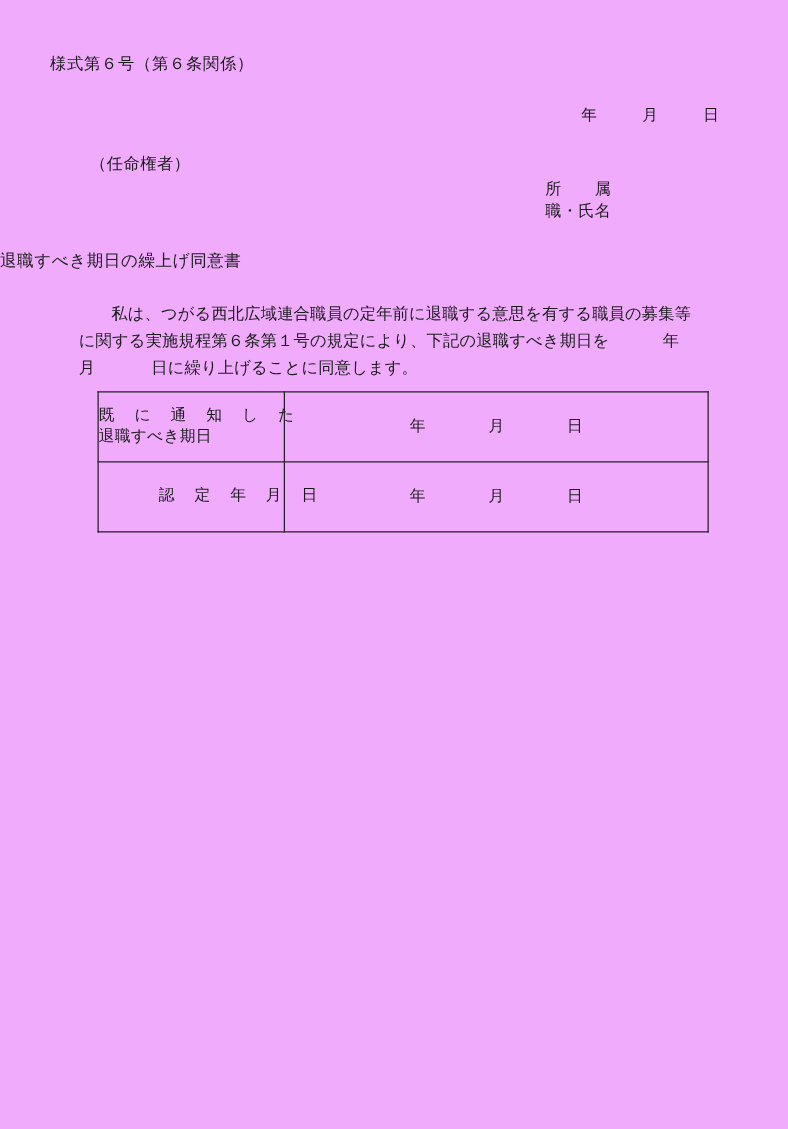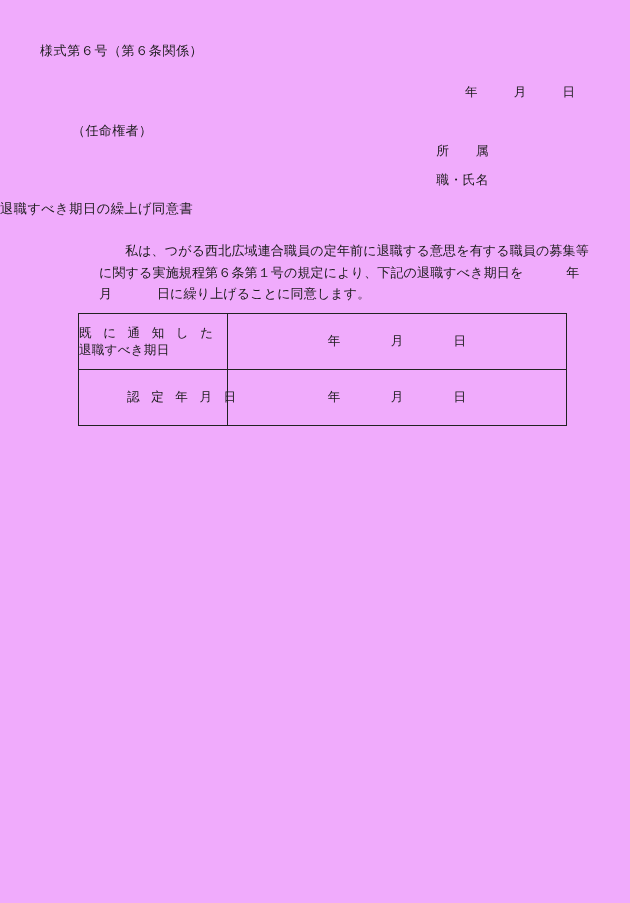--- a/index.html
+++ b/index.html
@@ -61,21 +61,21 @@
   
   .signer {
     position: absolute;
     left: 0;
     right: 141px;
     top: 145px;
     text-align: right;
     font-size: 12.8px;
     white-space: nowrap;
   }
-  .signer .row { display: block; margin-bottom: 16px; letter-spacing: 0.4px; }
+  .signer .row { display: block; margin-bottom: 5px; letter-spacing: 0.4px; }
   .signer .row:last-child { margin-bottom: 12px; }
 
   
   .doc-title {
     position: absolute;
     left: 0;
     right: 0;
     top: 202px;
     text-align: left;
     font-size: 13.2px;
@@ -86,21 +86,21 @@
   
   .body-text {
     position: absolute;
     left: 63px;
     top: 240px;
     width: 508px;
     font-size: 13px;
     line-height: 21.5px;
     letter-spacing: 0.15px;
   }
-  .body-text .ln { display: block; white-space: nowrap; margin-left: 36px; }
+  .body-text .ln { display: block; white-space: nowrap; }
   .blank-year { display: inline-block; width: 36px; }
   .blank-day  { display: inline-block; width: 38px; }
 
   
   .tbl-wrap {
     position: absolute;
     left: 78px;
     top: 313px;
     width: 489px;
   }
@@ -112,20 +112,21 @@
   table.form-table td {
     border: 1px solid #222222;
     font-size: 12.6px;
     vertical-align: middle;
     padding: 0;
   }
   td.hcell {
     width: 148px;
     height: 55px;
     padding-left: 14px;
+    font-family: Liberation Mono, monospace;
   }
   td.hcell.two-line { line-height: 17px; }
   td.vcell {
     height: 55px;
     text-align: center;
     padding-right: 30px;
   }
   .hdr-l1 { display: block; letter-spacing: 4.2px; white-space: nowrap; }
   .hdr-l2 { display: block; letter-spacing: 0.2px; white-space: nowrap; }
   .hdr-1line { display: block; letter-spacing: 4.2px; white-space: nowrap; margin-left: 48px; }

